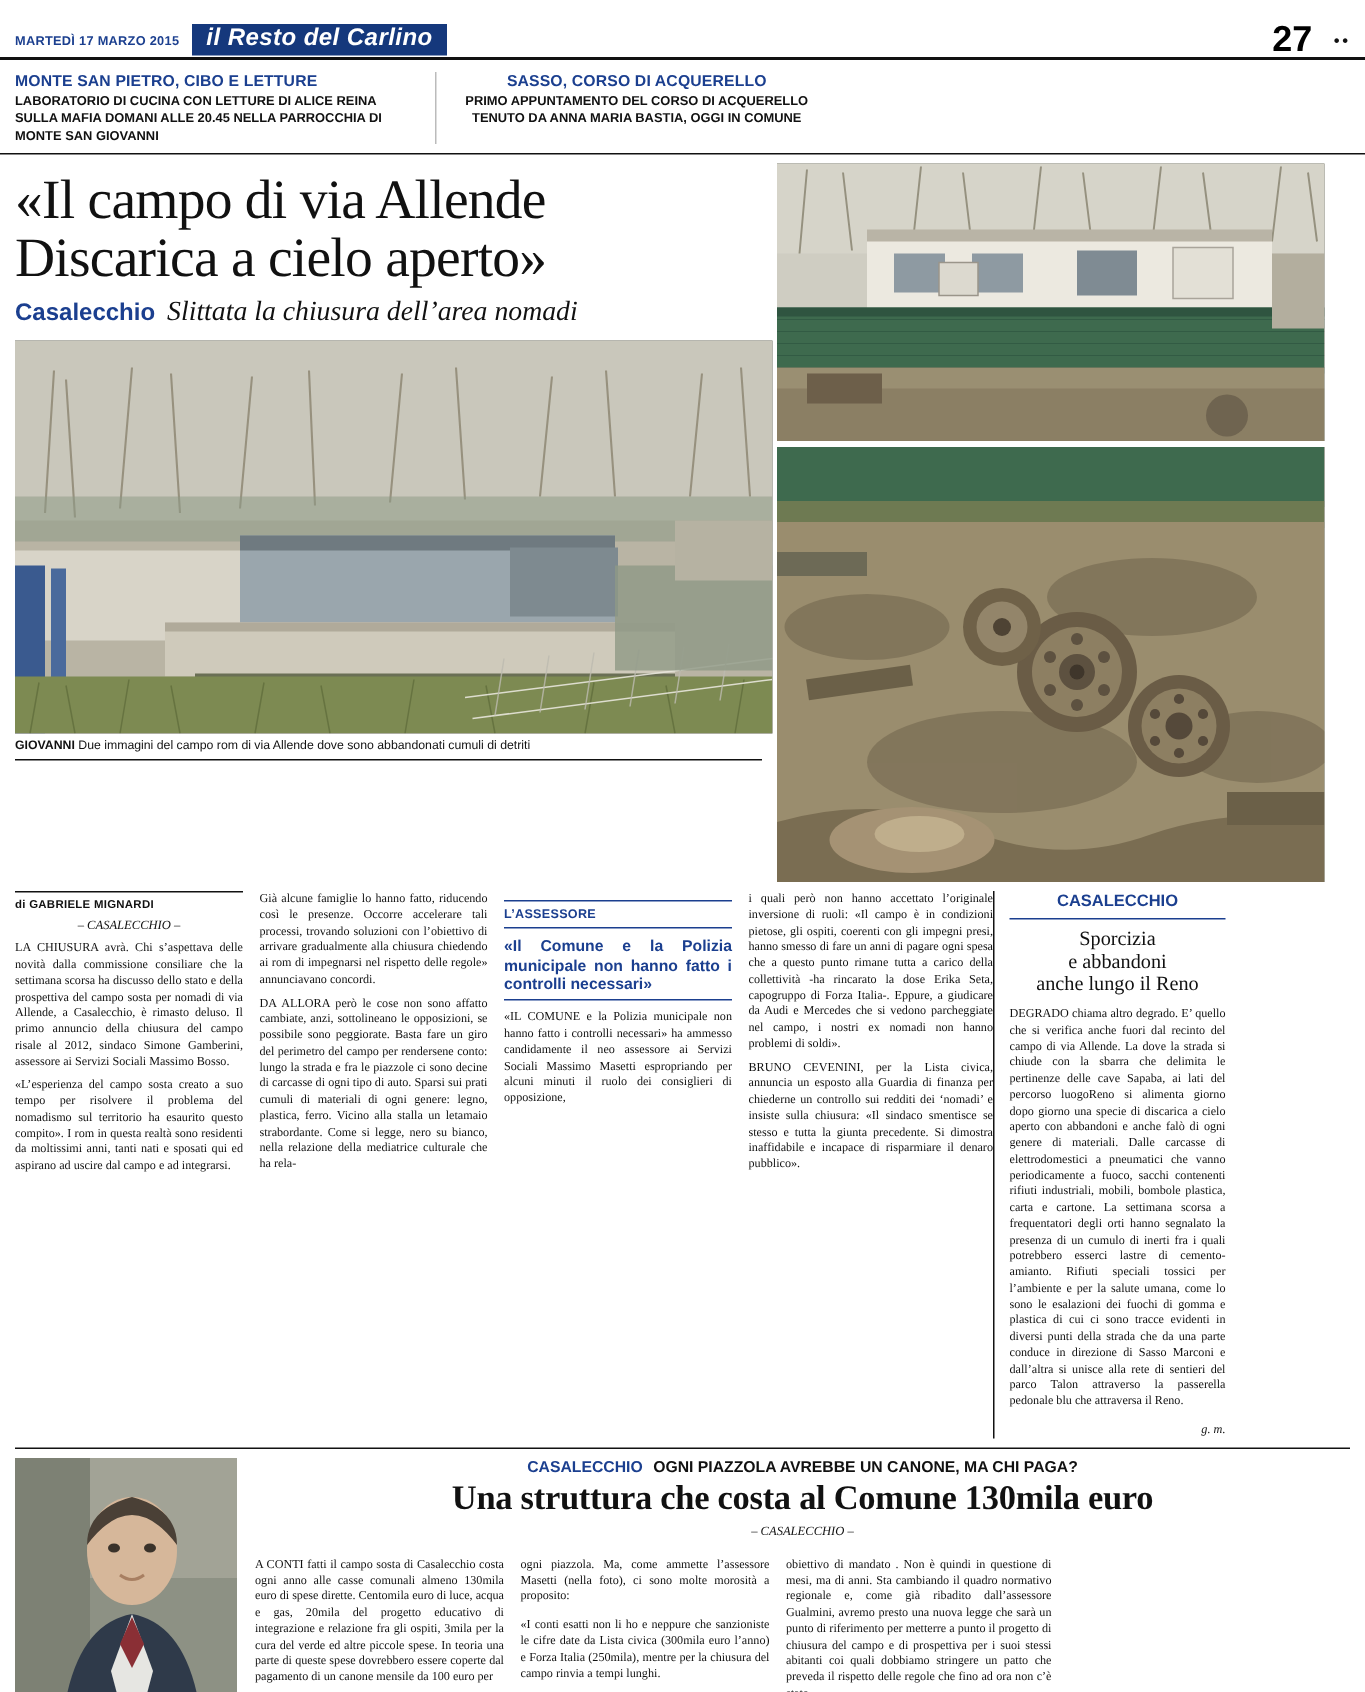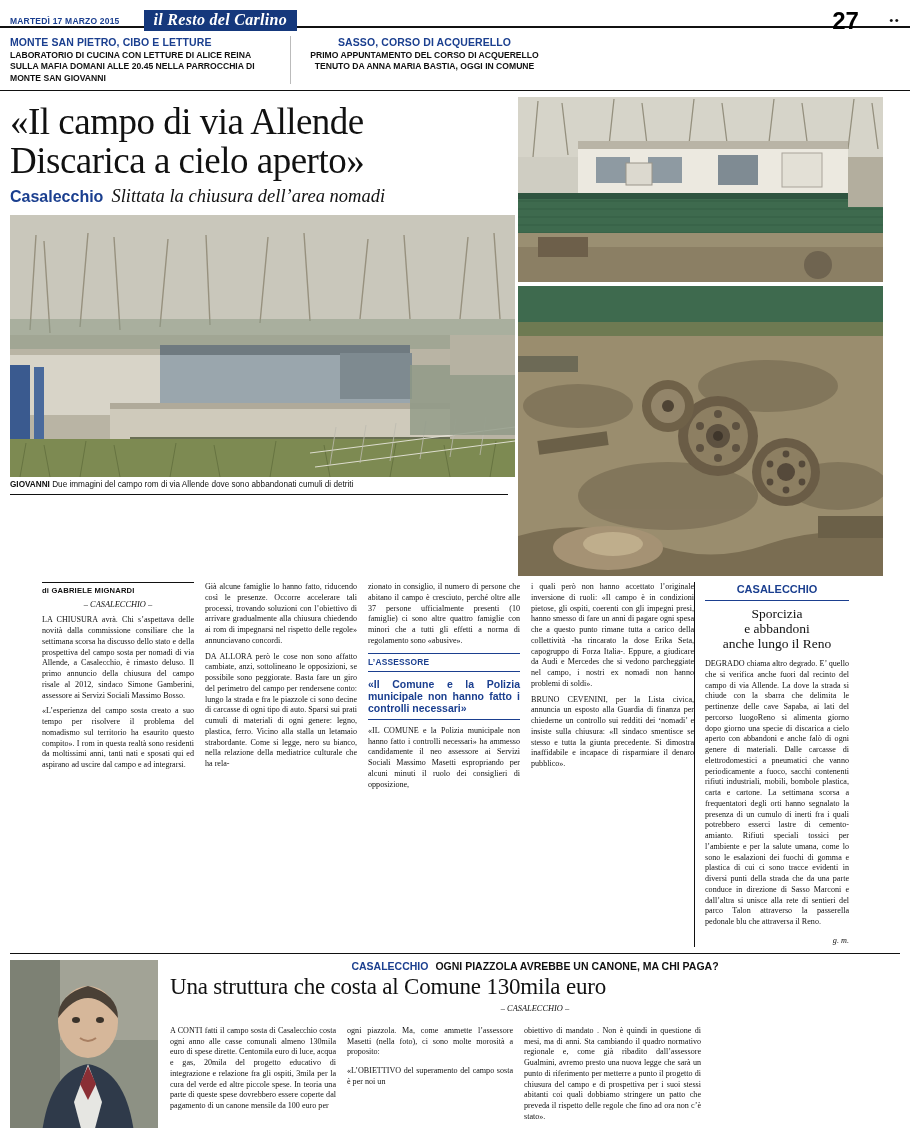--- a/index.html
+++ b/index.html
@@ -11,37 +11,37 @@
     font-family: "Liberation Serif", serif;
     color: #111;
     overflow: hidden;
   }
   .page { position: relative; width: 910px; height: 1128px; padding: 0; }
 
   
   .masthead {
     display: flex;
     align-items: center;
-    gap: 24px;
+    gap: 8px;
     padding: 19px 10px 4px 10px;
     border-bottom: 2.5px solid #111;
-    height: 28px;
+    height: 40px;
   }
   .mh-date {
     font-family: "Liberation Sans", sans-serif;
     font-size: 8.5px;
     font-weight: bold;
     color: #1b3f8f;
     letter-spacing: .2px;
     white-space: nowrap;
   }
   .mh-logo {
     background: #15387c;
     color: #fff;
-    font-family: Liberation Serif, serif;
+    font-family: Liberation Sans, sans-serif;
     font-style: italic;
     font-weight: bold;
     font-size: 16px;
     padding: 1px 10px 2px 10px;
     letter-spacing: .3px;
     white-space: nowrap;
   }
   .mh-spacer { flex: 1; }
   .mh-page {
     font-family: "Liberation Sans", sans-serif;
@@ -120,21 +120,21 @@
   .caption {
     font-family: "Liberation Sans", sans-serif;
     font-size: 8.2px;
     line-height: 1.25;
     padding: 3px 0 4px 0;
     border-bottom: 1px solid #111;
   }
   .caption b { font-weight: bold; }
 
   
-  .body-area { display: flex; padding: 6px 10px 0 10px; gap: 0; margin-left: 32px; }
+  .body-area { display: flex; padding: 6px 10px 0 10px; gap: 0; }
   .col {
     width: 163px;
     padding-right: 11px;
     font-size: 8.1px;
     line-height: 1.33;
     text-align: justify;
   }
   .col.last { padding-right: 0; }
   .byline {
     font-family: "Liberation Sans", sans-serif;
@@ -220,22 +220,23 @@
     gap: 7px;
     font-family: "Liberation Sans", sans-serif;
     font-weight: bold;
     font-size: 10.5px;
     margin-bottom: 2px;
   }
   .bottom-kicker .blue { color: #1b3f8f; }
   .bottom-kicker .black { color: #111; }
   h2.bottom-head {
     font-family: "Liberation Serif", serif;
-    font-weight: normal;
+    font-weight: bold;
     font-size: 23px;
+    text-align: center;
     margin: 0 0 4px 0;
     letter-spacing: -.2px;
   }
   .bottom-cols { display: flex; }
   .bcol { width: 177px; padding-right: 11px; font-size: 8.1px; line-height: 1.33; text-align: justify;}
   .bcol.last { padding-right: 0; }
   .signature {
     text-align: right;
     font-family: "Liberation Serif", serif;
     font-style: italic;
@@ -406,21 +407,20 @@
       <p>LA CHIUSURA avrà. Chi s’aspettava delle novità dalla commissione consiliare che la settimana scorsa ha discusso dello stato e della prospettiva del campo sosta per nomadi di via Allende, a Casalecchio, è rimasto deluso. Il primo annuncio della chiusura del campo risale al 2012, sindaco Simone Gamberini, assessore ai Servizi Sociali Massimo Bosso.</p>
       <p>«L’esperienza del campo sosta creato a suo tempo per risolvere il problema del nomadismo sul territorio ha esaurito questo compito». I rom in questa realtà sono residenti da moltissimi anni, tanti nati e sposati qui ed aspirano ad uscire dal campo e ad integrarsi.</p>
     </div>
 
     <div class="col">
       <p>Già alcune famiglie lo hanno fatto, riducendo così le presenze. Occorre accelerare tali processi, trovando soluzioni con l’obiettivo di arrivare gradualmente alla chiusura chiedendo ai rom di impegnarsi nel rispetto delle regole» annunciavano concordi.</p>
       <p>DA ALLORA però le cose non sono affatto cambiate, anzi, sottolineano le opposizioni, se possibile sono peggiorate. Basta fare un giro del perimetro del campo per rendersene conto: lungo la strada e fra le piazzole ci sono decine di carcasse di ogni tipo di auto. Sparsi sui prati cumuli di materiali di ogni genere: legno, plastica, ferro. Vicino alla stalla un letamaio strabordante. Come si legge, nero su bianco, nella relazione della mediatrice culturale che ha rela-</p>
     </div>
 
     <div class="col">
-      <p>zionato in consiglio, il numero di persone che abitano il campo è cresciuto, perché oltre alle 37 persone ufficialmente presenti (10 famiglie) ci sono altre quattro famiglie con minori che a tutti gli effetti a norma di regolamento sono «abusive».</p>
       <div class="pullhead">L’ASSESSORE</div>
       <div class="pullsub">«Il Comune e la Polizia municipale non hanno fatto i controlli necessari»</div>
       <p>«IL COMUNE e la Polizia municipale non hanno fatto i controlli necessari» ha ammesso candidamente il neo assessore ai Servizi Sociali Massimo Masetti espropriando per alcuni minuti il ruolo dei consiglieri di opposizione,</p>
     </div>
 
     <div class="col last">
       <p>i quali però non hanno accettato l’originale inversione di ruoli: «Il campo è in condizioni pietose, gli ospiti, coerenti con gli impegni presi, hanno smesso di fare un anni di pagare ogni spesa che a questo punto rimane tutta a carico della collettività -ha rincarato la dose Erika Seta, capogruppo di Forza Italia-. Eppure, a giudicare da Audi e Mercedes che si vedono parcheggiate nel campo, i nostri ex nomadi non hanno problemi di soldi».</p>
       <p>BRUNO CEVENINI, per la Lista civica, annuncia un esposto alla Guardia di finanza per chiederne un controllo sui redditi dei ‘nomadi’ e insiste sulla chiusura: «Il sindaco smentisce se stesso e tutta la giunta precedente. Si dimostra inaffidabile e incapace di risparmiare il denaro pubblico».</p>
     </div>
 
@@ -460,20 +460,21 @@
         <span class="black">OGNI PIAZZOLA AVREBBE UN CANONE, MA CHI PAGA?</span>
       </div>
       <h2 class="bottom-head">Una struttura che costa al Comune 130mila euro</h2>
       <div class="dateline">– CASALECCHIO –</div>
       <div class="bottom-cols">
         <div class="bcol">
           <p>A CONTI fatti il campo sosta di Casalecchio costa ogni anno alle casse comunali almeno 130mila euro di spese dirette. Centomila euro di luce, acqua e gas, 20mila del progetto educativo di integrazione e relazione fra gli ospiti, 3mila per la cura del verde ed altre piccole spese. In teoria una parte di queste spese dovrebbero essere coperte dal pagamento di un canone mensile da 100 euro per</p>
         </div>
         <div class="bcol">
           <p>ogni piazzola. Ma, come ammette l’assessore Masetti (nella foto), ci sono molte morosità a proposito:</p>
+          <p>«I conti esatti non li ho e neppure che sanzioniste le cifre date da Lista civica (300mila euro l’anno) e Forza Italia (250mila), mentre per la chiusura del campo rinvia a tempi lunghi.</p>
           <p>«L’OBIETTIVO del superamento del campo sosta è per noi un</p>
         </div>
         <div class="bcol last">
           <p>obiettivo di mandato . Non è quindi in questione di mesi, ma di anni. Sta cambiando il quadro normativo regionale e, come già ribadito dall’assessore Gualmini, avremo presto una nuova legge che sarà un punto di riferimento per metterre a punto il progetto di chiusura del campo e di prospettiva per i suoi stessi abitanti coi quali dobbiamo stringere un patto che preveda il rispetto delle regole che fino ad ora non c’è stato».</p>
 
         </div>
       </div>
     </div>
   </div>
 

